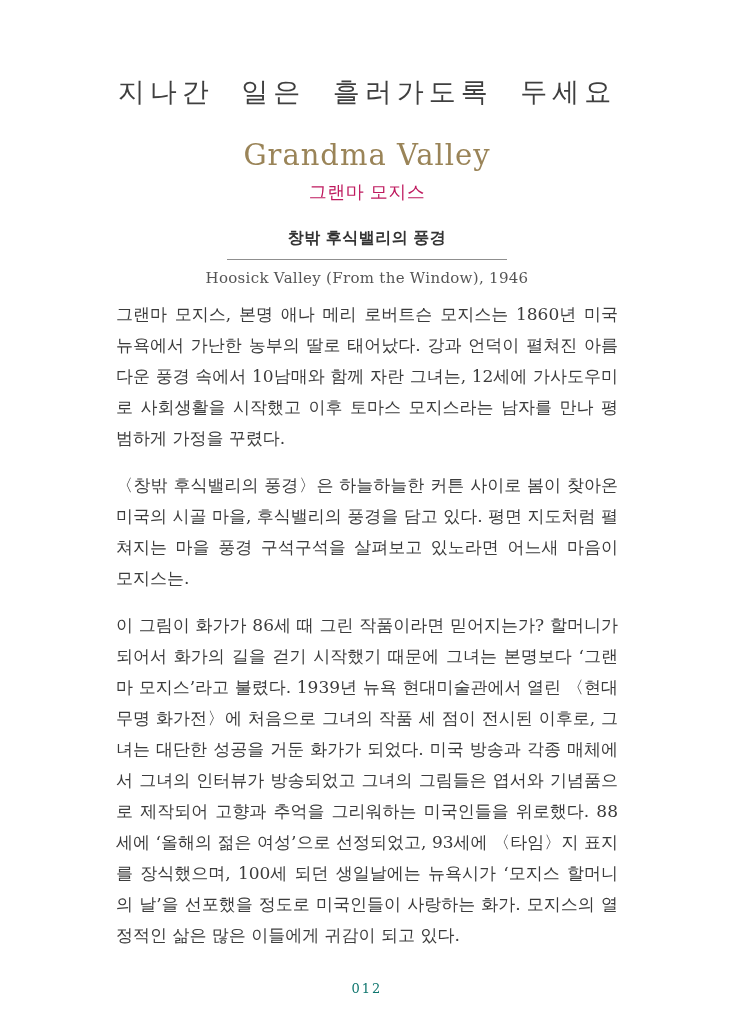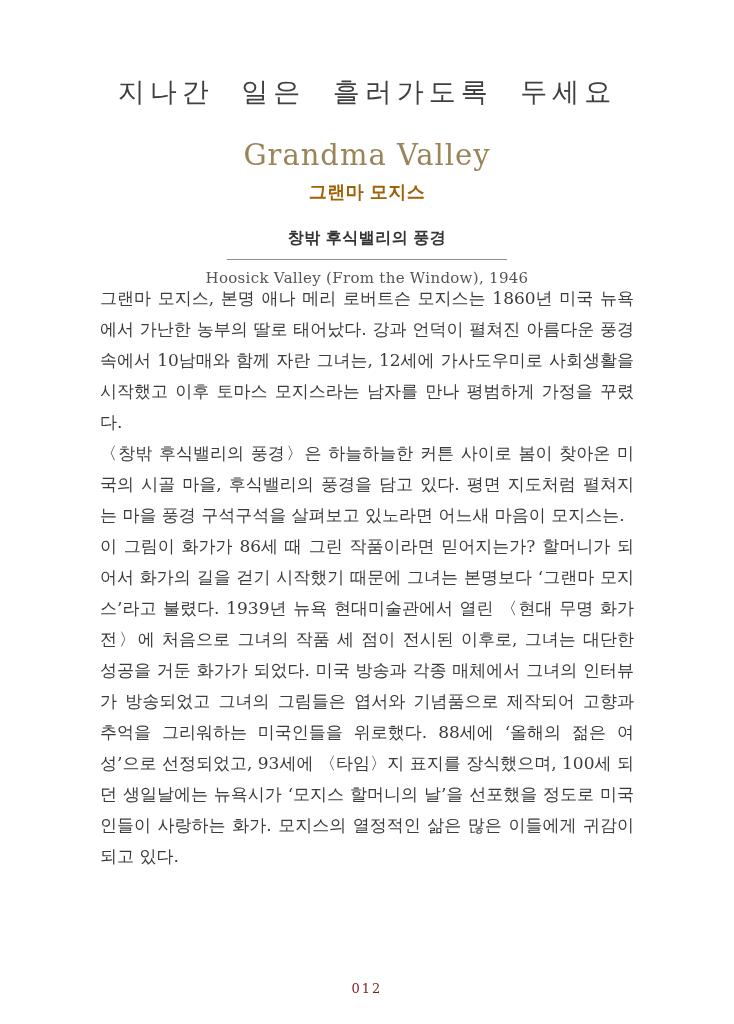--- a/index.html
+++ b/index.html
@@ -34,22 +34,22 @@
   .artist-en {
     font-size: 29px;
     font-weight: 400;
     color: #9a8458;
     letter-spacing: 1px;
     margin: 0 0 8px 0;
     font-family: "DejaVu Serif", "Liberation Serif", serif;
   }
   .artist-ko {
     font-size: 18px;
-    font-weight: 700;
-    color: #a16207;
+    font-weight: 400;
+    color: #be185d;
     letter-spacing: 0.5px;
     margin: 0 0 24px 0;
     font-family: "Liberation Sans", "DejaVu Sans", sans-serif;
   }
   .artwork-ko {
     font-size: 16px;
     font-weight: 700;
     color: #333333;
     letter-spacing: 0.5px;
     margin: 0 0 10px 0;
@@ -74,31 +74,31 @@
     left: 100px;
     right: 100px;
     top: 283px;
     text-align: justify;
     font-size: 17px;
     line-height: 31px;
     color: #3b3b3b;
     word-break: break-all;
   }
   .body-text p {
-    margin: 0;
+    margin: 16px;
     padding: 0;
   }
   .page-number {
     position: absolute;
     left: 0;
     right: 0;
     bottom: 28px;
     text-align: center;
     font-size: 13px;
-    color: #7f1d1d;
+    color: #0f766e;
     letter-spacing: 2px;
   }
 </style>
 </head>
 <body>
 
 <div class="page">
 
   <div class="header">
     <h1 class="main-title">지나간 일은 흘러가도록 두세요</h1>

